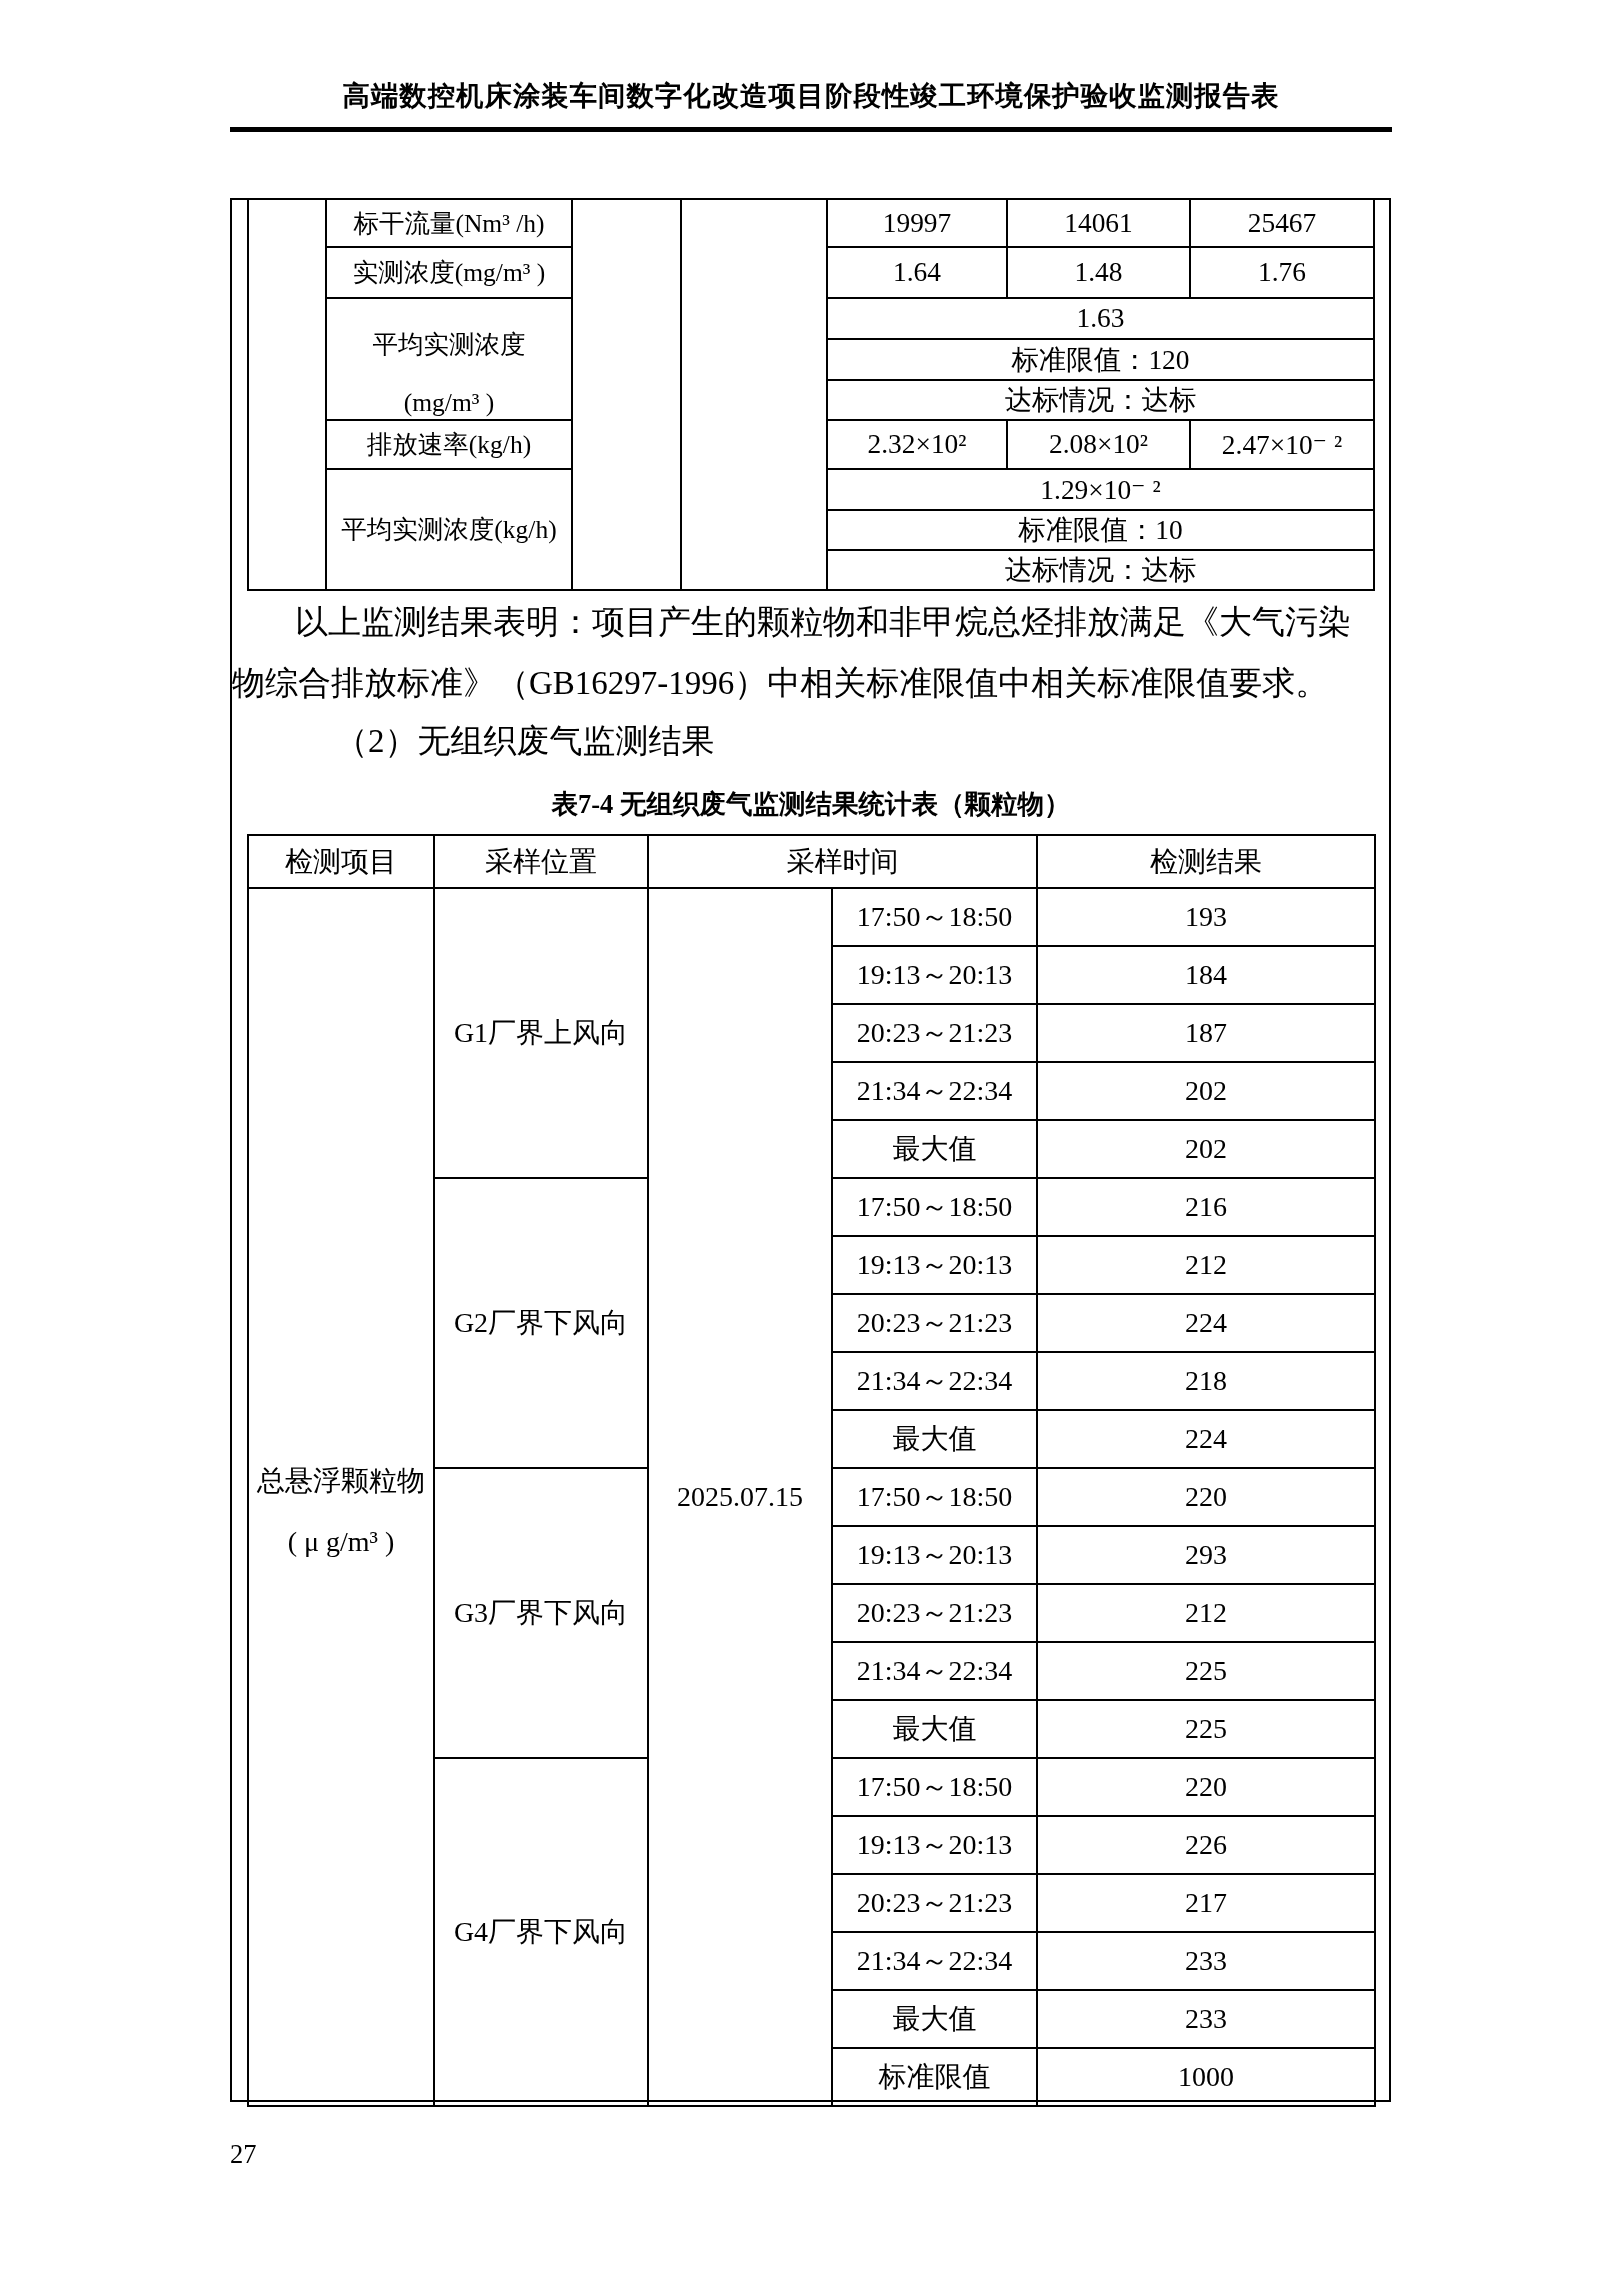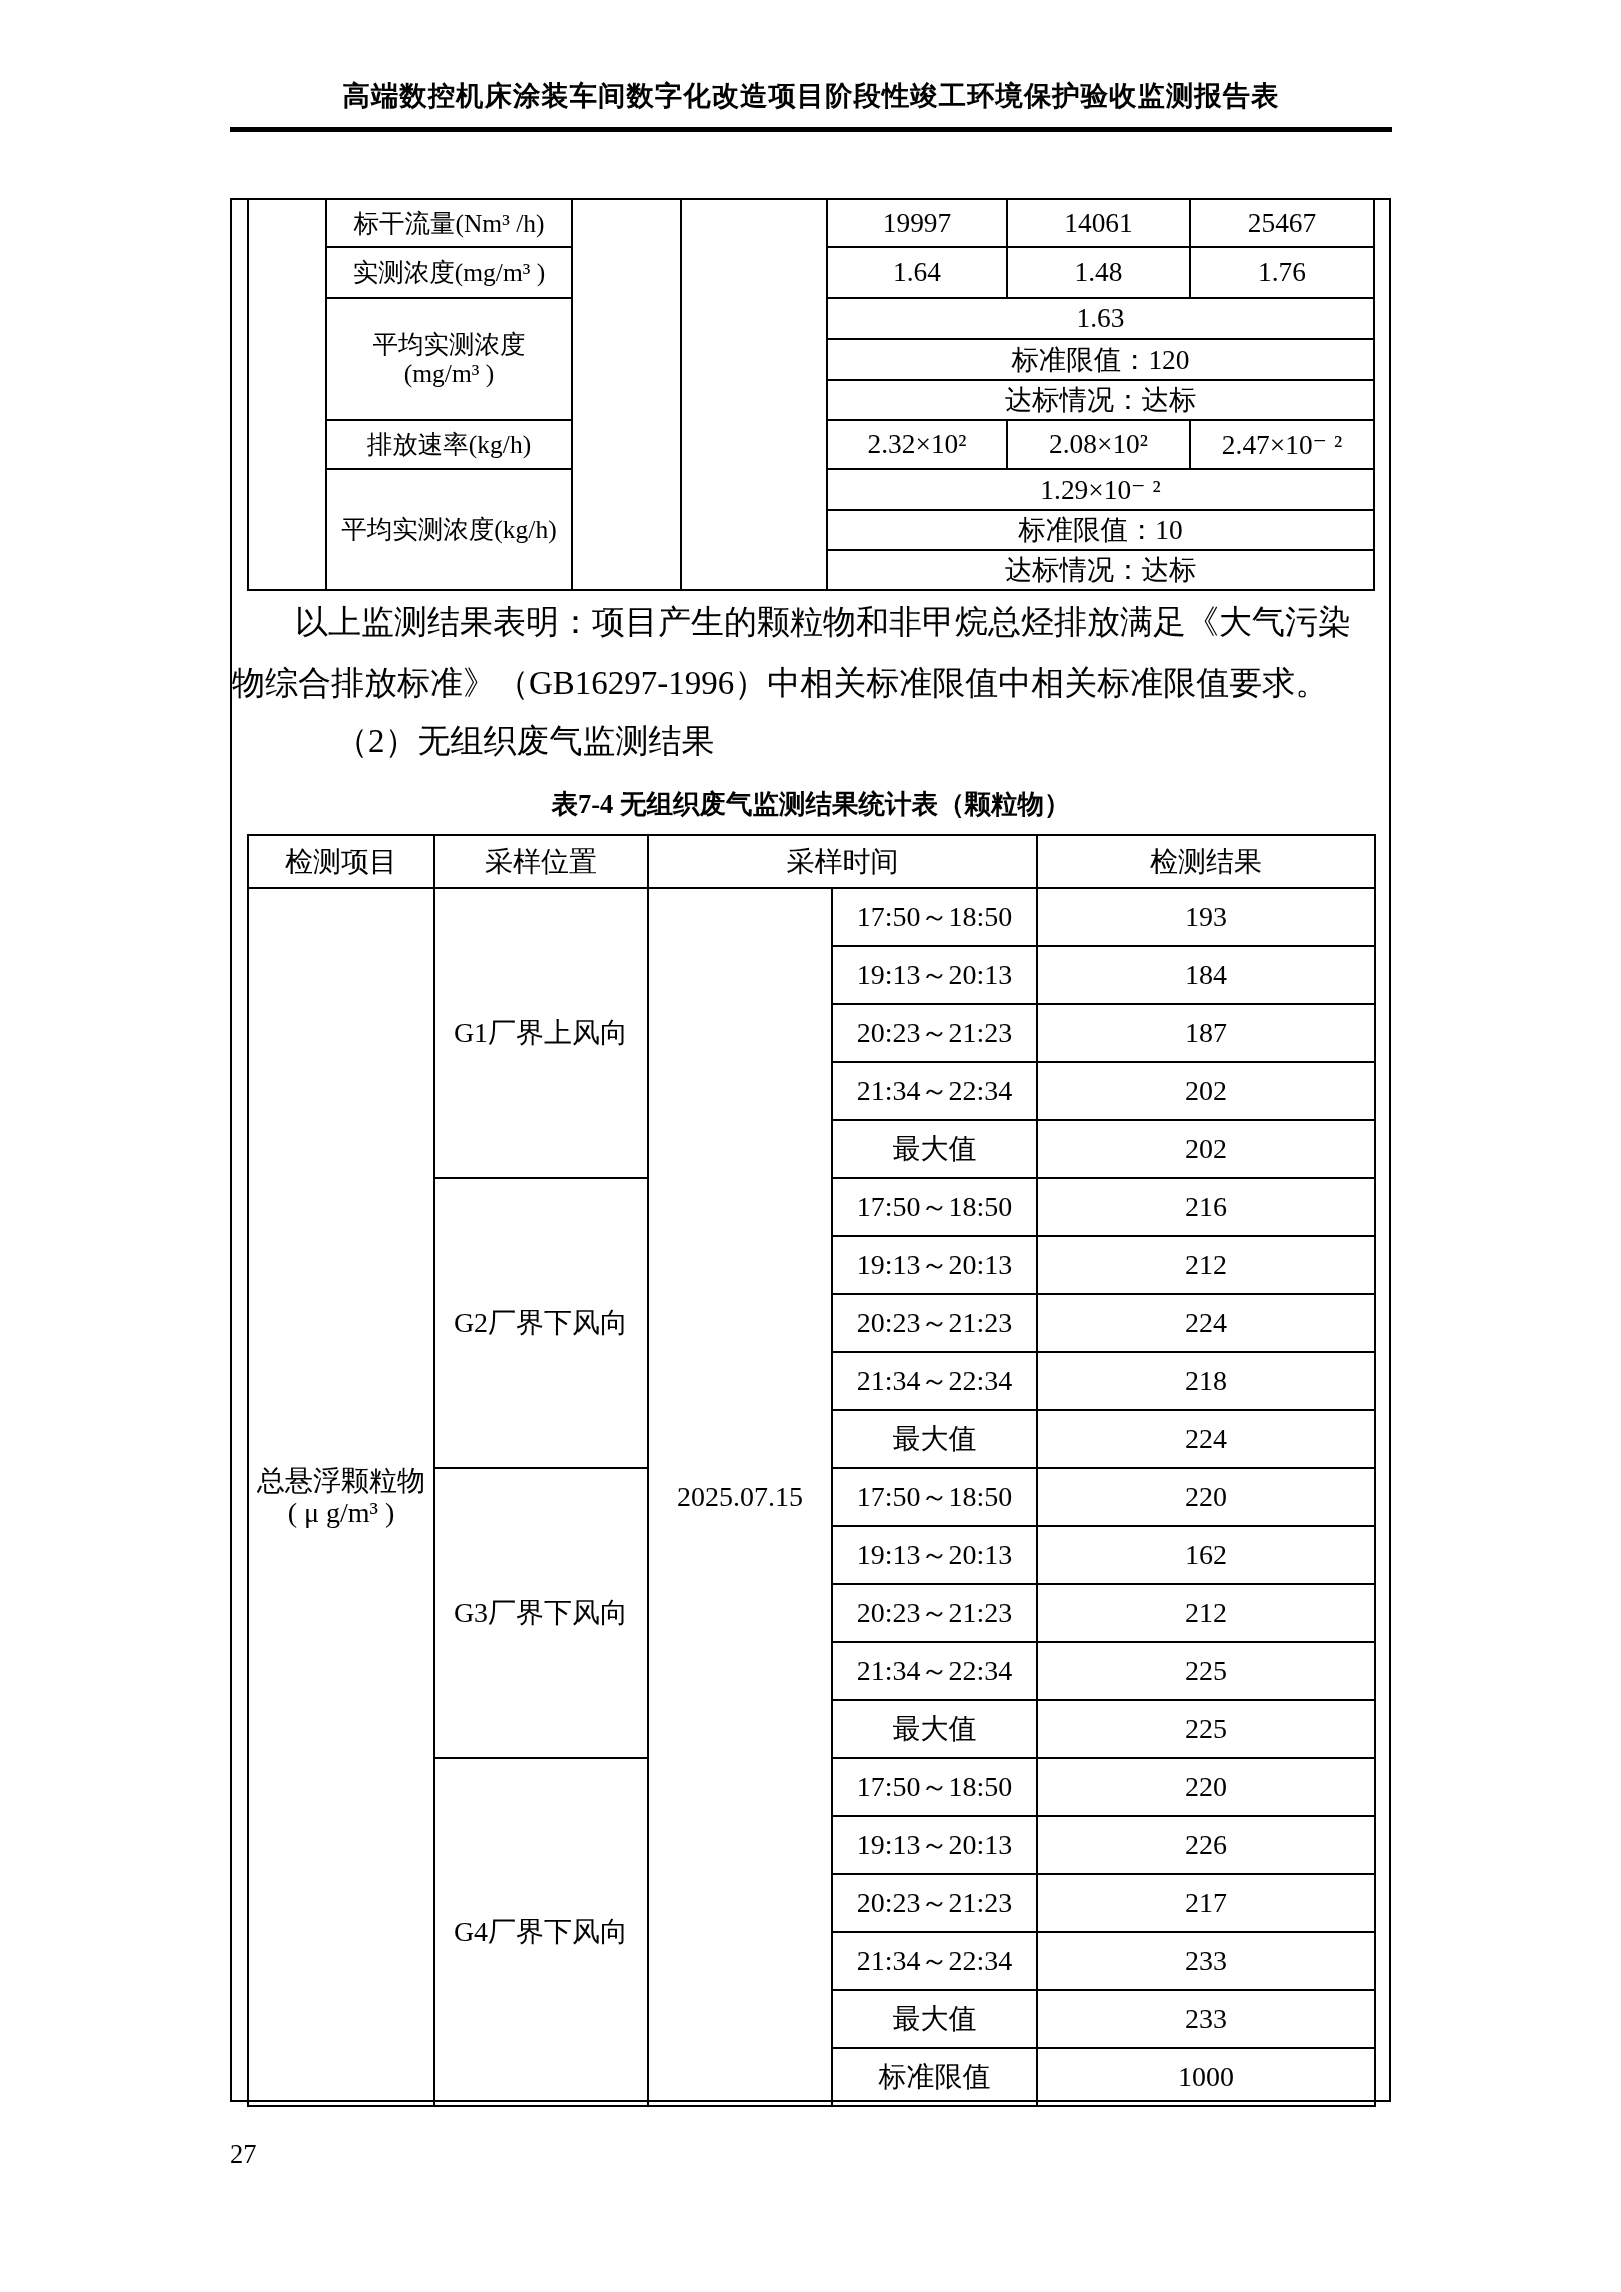--- a/index.html
+++ b/index.html
@@ -46,21 +46,21 @@
     font-size:33px;line-height:43px;margin-left:40px;
   }
   .tbl-caption{
     position:absolute;top:786px;left:230px;width:1162px;
     text-align:center;font-size:26.5px;font-weight:bold;
   }
   .page-number{
     position:absolute;top:2139px;left:230px;width:1162px;
     text-align:left;font-size:26.5px;
   }
-  .two-line div{line-height:1.15;}
+  .two-line div{line-height:1.15;margin-top:29px;}
 </style>
 </head>
 <body>
 
 <div class="page">
 
   <div class="doc-title">高端数控机床涂装车间数字化改造项目阶段性竣工环境保护验收监测报告表</div>
   <div class="title-rule"></div>
 
   <div class="outer-frame"></div>
@@ -198,21 +198,21 @@
           <td>224</td>
         </tr>
 
       <tr style="height:58px">
         <td rowspan="5">G3厂界下风向</td>
         <td>17:50～18:50</td>
         <td>220</td>
       </tr>
       <tr style="height:58px">
           <td>19:13～20:13</td>
-          <td>162</td>
+          <td>293</td>
         </tr>
       <tr style="height:58px">
           <td>20:23～21:23</td>
           <td>212</td>
         </tr>
       <tr style="height:58px">
           <td>21:34～22:34</td>
           <td>225</td>
         </tr>
       <tr style="height:58px">

